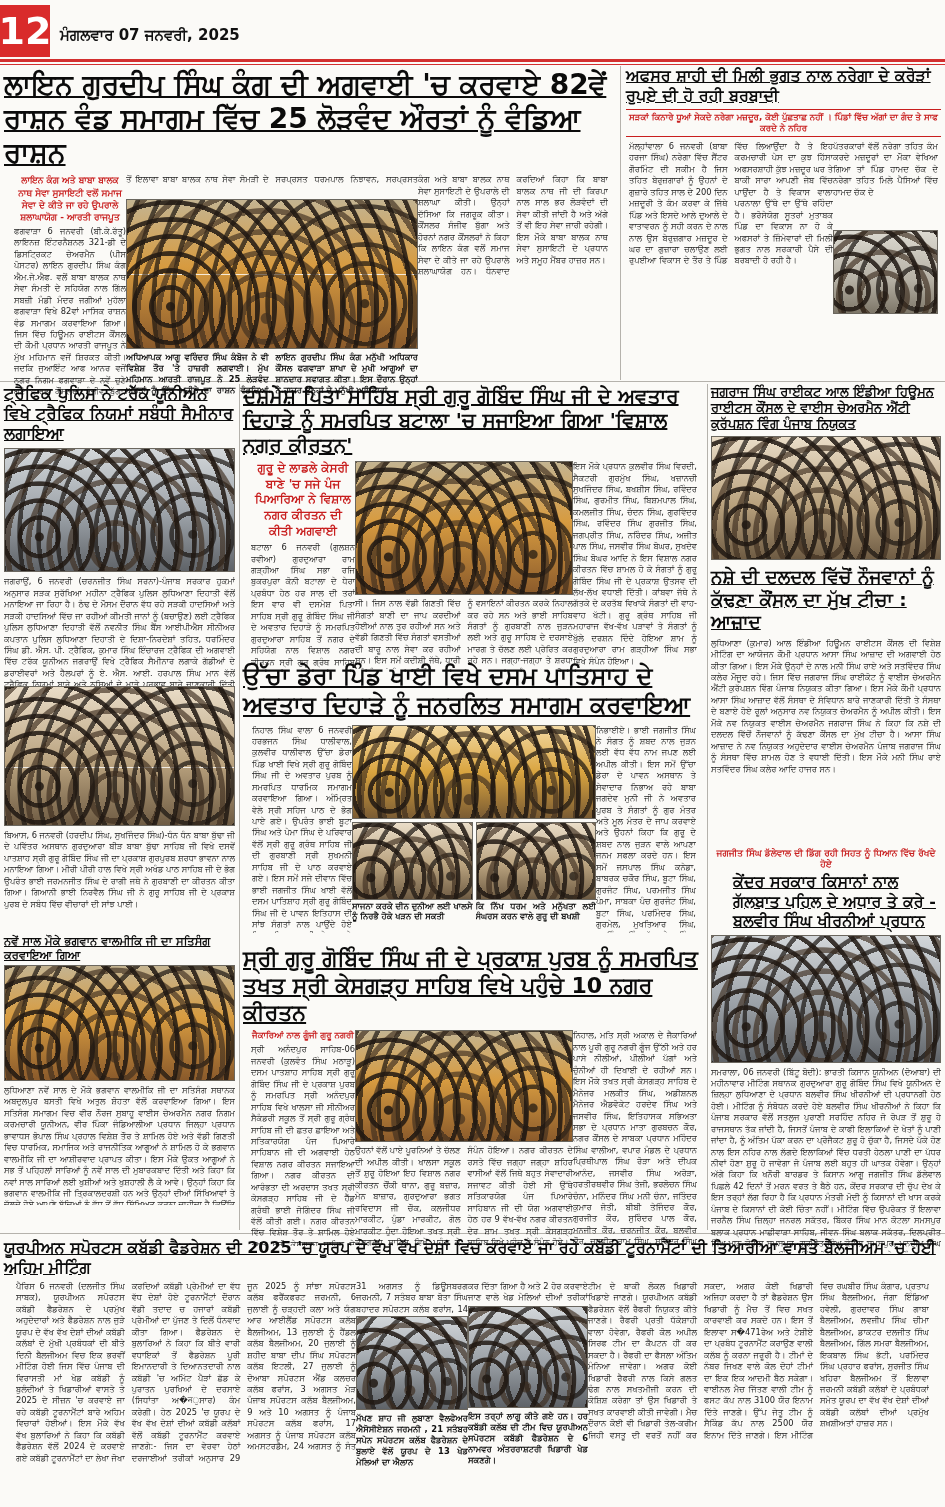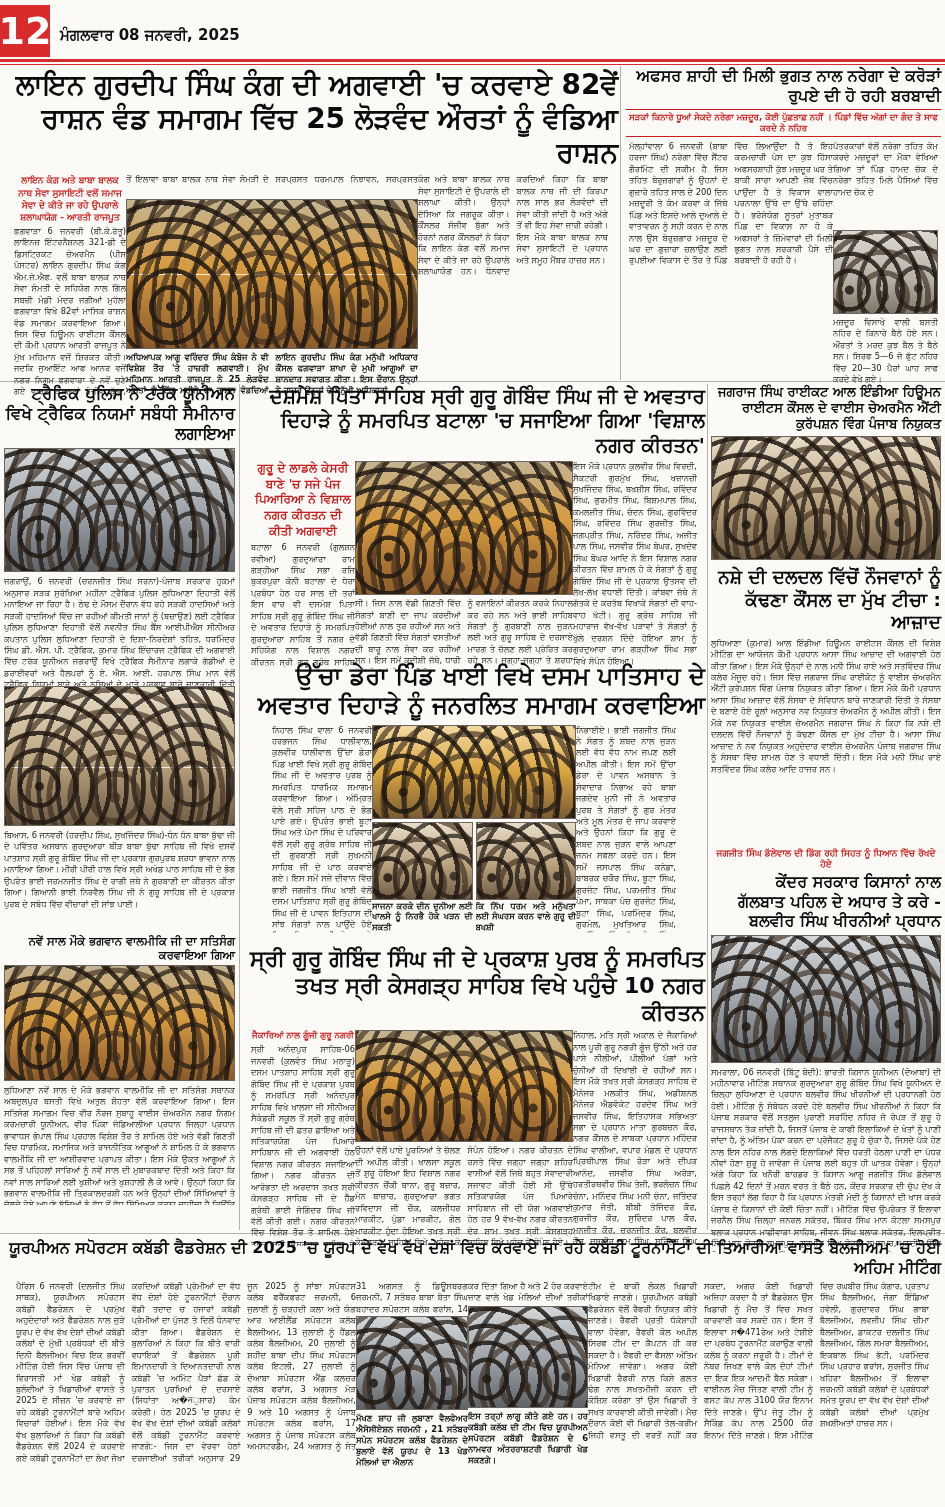--- a/index.html
+++ b/index.html
@@ -14,21 +14,21 @@
   .dateline{position:absolute;left:60px;top:26px;font-size:15px;font-weight:700;color:#111;}
   .masthead{position:absolute;right:8px;top:6px;font-size:33px;font-weight:800;color:#f08c00;
     letter-spacing:-1px;display:flex;align-items:center;gap:4px;
     text-shadow:0 1px 0 #c05f00;}
   .rule-a{position:absolute;left:0;right:0;top:59px;height:3px;background:#d32f2f;}
   .rule-b{position:absolute;left:0;right:0;top:64px;height:1px;background:#d32f2f;}
   
   .vl{position:absolute;width:1px;background:#b5b2ac;}
   .hl{position:absolute;height:1px;background:#b5b2ac;left:0;right:0;}
   .blk{position:absolute;}
-  .hx{font-weight:800;text-align:right;color:#0b0b0b;line-height:1.22;margin:0 0 4px 0;}
+  .hx{font-weight:800;text-align:left;color:#0b0b0b;line-height:1.22;margin:0 0 4px 0;text-decoration:underline;}
   .kick{color:#c81e1e;font-weight:700;text-align:center;}
   .body{font-size:8.3px;line-height:1.38;text-align:justify;color:#222;overflow:hidden;}
   .cols2{column-count:2;column-gap:7px;}
   .cols3{column-count:3;column-gap:7px;}
   .cap{font-size:8.4px;font-weight:700;line-height:1.3;text-align:justify;color:#111;overflow:hidden;}
   .row{display:flex;gap:0;justify-content:center;}
   
   .photo{position:relative;border:1px solid #6b675f;overflow:hidden;flex:none;}
   .photo::after{content:"";position:absolute;inset:0;
     background:
@@ -42,21 +42,21 @@
   .ph-field{background:linear-gradient(180deg,#dcd9d0 0%,#b5b0a4 60%,#7d7668 100%);}
   .ph-gold{background:linear-gradient(180deg,#f3d9a2 0%,#d9a43f 50%,#7a5b33 100%);}
   .split{position:absolute;left:0;right:0;height:1px;background:#fff;opacity:.8;}
 </style>
 </head>
 <body>
 
 <div id="page">
 
   <div class="pagenum">12</div>
-  <div class="dateline">ਮੰਗਲਵਾਰ 08 ਜਨਵਰੀ, 2025</div>
+  <div class="dateline">ਮੰਗਲਵਾਰ 07 ਜਨਵਰੀ, 2025</div>
   <div class="rule-a"></div>
   <div class="rule-b"></div>
 
   <div class="vl" style="left:620px;top:66px;height:314px;"></div>
   <div class="vl" style="left:239px;top:384px;height:846px;"></div>
   <div class="vl" style="left:707px;top:384px;height:846px;"></div>
   <div class="hl" style="top:381px;"></div>
   <div class="hl" style="top:1233px;"></div>
 
   <div class="blk" style="left:4px;top:68px;width:614px;height:312px;">
@@ -82,21 +82,20 @@
   <div class="blk" style="left:626px;top:66px;width:315px;height:314px;">
     <h2 class="hx" style="font-size:16px;">ਅਫਸਰ ਸ਼ਾਹੀ ਦੀ ਮਿਲੀ ਭੁਗਤ ਨਾਲ ਨਰੇਗਾ ਦੇ ਕਰੋੜਾਂ ਰੁਪਏ ਦੀ ਹੋ ਰਹੀ ਬਰਬਾਦੀ</h2>
     <div class="kick" style="font-size:8.6px;border-top:1px solid #c81e1e;border-bottom:1px solid #c81e1e;padding:2px 0;margin-bottom:4px;">ਸੜਕਾਂ ਕਿਨਾਰੇ ਧੂਆਂ ਸੇਕਦੇ ਨਰੇਗਾ ਮਜ਼ਦੂਰ, ਕੋਈ ਪੁੱਛਤਾਛ ਨਹੀਂ । ਪਿੰਡਾਂ ਵਿੱਚ ਅੱਗਾਂ ਦਾ ਗੰਦ ਤੇ ਸਾਫ ਕਰਦੇ ਨੇ ਨਹਿਰ</div>
     <div class="row" style="height:248px;">
       <div style="width:204px;flex:none;overflow:hidden;">
         <div class="body cols2" style="height:248px;">ਮੱਲ੍ਹਾਂਵਾਲਾ 6 ਜਨਵਰੀ (ਬਾਬਾ ਹਰਜਾ ਸਿੰਘ) ਨਰੇਗਾ ਵਿੱਚ ਸੈਂਟਰ ਗੌਰਮਿੰਟ ਦੀ ਸਕੀਮ ਹੈ ਜਿਸ ਤਹਿਤ ਬੇਰੁਜ਼ਗਾਰਾਂ ਨੂੰ ਉਹਨਾਂ ਦੇ ਗੁਜ਼ਾਰੇ ਤਹਿਤ ਸਾਲ ਦੇ 200 ਦਿਨ ਮਜ਼ਦੂਰੀ ਤੇ ਕੰਮ ਕਰਵਾ ਕੇ ਜਿੱਥੇ ਪਿੰਡ ਅਤੇ ਇਸਦੇ ਆਲੇ ਦੁਆਲੇ ਦੇ ਵਾਤਾਵਰਨ ਨੂੰ ਸਹੀ ਕਰਨ ਦੇ ਨਾਲ ਨਾਲ ਉਸ ਬੇਰੁਜ਼ਗਾਰ ਮਜ਼ਦੂਰ ਦੇ ਘਰ ਦਾ ਗੁਜ਼ਾਰਾ ਚਲਾਉਣ ਲਈ ਰੁਪਈਆ ਵਿਕਾਸ ਦੇ ਤੌਰ ਤੇ ਪਿੰਡ ਵਿੱਚ ਲਿਆਉਂਦਾ ਹੈ ਤੇ ਇਹ ਕਰਮਚਾਰੀ ਪੇਸ ਦਾ ਕੁਝ ਹਿੱਸਾ ਅਫਸਰਸ਼ਾਹੀ ਕੁੱਝ ਮਜ਼ਦੂਰ ਘਰ ਤੇ ਬਾਕੀ ਸਾਰਾ ਆਪਣੀ ਜੇਬ ਵਿੱਚ ਪਾਉਂਦਾ ਹੈ ਤੇ ਵਿਕਾਸ ਵਾਲਾ ਪਰਨਾਲਾ ਉੱਥੇ ਦਾ ਉੱਥੇ ਰਹਿੰਦਾ ਹੈ। ਭਰੋਸੇਯੋਗ ਸੂਤਰਾਂ ਮੁਤਾਬਕ ਪਿੰਡ ਦਾ ਵਿਕਾਸ ਨਾ ਹੋ ਕੇ ਅਫਸਰਾਂ ਤੇ ਜ਼ਿੰਮੇਵਾਰਾਂ ਦੀ ਮਿਲੀ ਭੁਗਤ ਨਾਲ ਸਰਕਾਰੀ ਪੈਸੇ ਦੀ ਬਰਬਾਦੀ ਹੋ ਰਹੀ ਹੈ।</div>
       </div>
       <div style="width:105px;flex:none;display:flex;flex-direction:column;gap:3px;">
         <div class="body" style="height:86px;">ਪੱਤਰਕਾਰਾਂ ਵੱਲੋਂ ਨਰੇਗਾ ਤਹਿਤ ਕੰਮ ਕਰਦੇ ਮਜ਼ਦੂਰਾਂ ਦਾ ਮੌਕਾ ਵੇਖਿਆ ਗਿਆ ਤਾਂ ਪਿੰਡ ਹਾਮਦ ਚੱਕ ਦੇ ਨਰੇਗਾ ਤਹਿਤ ਮਿਲੇ ਪੈਸਿਆਂ ਵਿੱਚ ਹਾਮਦ ਚੱਕ ਦੇ</div>
         <div class="photo ph-field" style="height:82px;"></div>
-        <div class="body" style="flex:1;">ਮਜ਼ਦੂਰ ਵਿਸਾਖੇ ਵਾਲੀ ਬਸਤੀ ਨਹਿਰ ਦੇ ਕਿਨਾਰੇ ਬੈਠੇ ਹੋਏ ਸਨ। ਔਰਤਾਂ ਤੇ ਮਰਦ ਕੁਝ ਬੈਲ ਤੇ ਬੈਠੇ ਸਨ। ਸਿਰਫ 5—6 ਜੋ ਫੁੱਟ ਨਹਿਰ ਵਿੱਚ 20—30 ਪੈਰਾਂ ਘਾਹ ਸਾਫ ਕਰਦੇ ਵੇਖੇ ਗਏ।</div>
       </div>
     </div>
   </div>
 
   <div class="blk" style="left:4px;top:384px;width:231px;height:298px;">
     <h2 class="hx" style="font-size:16.5px;">ਟ੍ਰੈਫਿਕ ਪੁਲਿਸ ਨੇ ਟਰੱਕ ਯੂਨੀਅਨ ਵਿਖੇ ਟ੍ਰੈਫਿਕ ਨਿਯਮਾਂ ਸਬੰਧੀ ਸੈਮੀਨਾਰ ਲਗਾਇਆ</h2>
     <div class="photo ph-cool" style="height:122px;margin-bottom:4px;"></div>
     <div class="body" style="height:124px;">ਜਗਰਾਉਂ, 6 ਜਨਵਰੀ (ਚਰਨਜੀਤ ਸਿੰਘ ਸਰਨਾ)-ਪੰਜਾਬ ਸਰਕਾਰ ਹੁਕਮਾਂ ਅਨੁਸਾਰ ਸੜਕ ਸੁਰੱਖਿਆ ਮਹੀਨਾ ਟ੍ਰੈਫਿਕ ਪੁਲਿਸ ਲੁਧਿਆਣਾ ਦਿਹਾਤੀ ਵੱਲੋਂ ਮਨਾਇਆ ਜਾ ਰਿਹਾ ਹੈ। ਠੰਢ ਦੇ ਮੌਸਮ ਦੌਰਾਨ ਵੱਧ ਰਹੇ ਸੜਕੀ ਹਾਦਸਿਆਂ ਅਤੇ ਸੜਕੀ ਹਾਦਸਿਆਂ ਵਿੱਚ ਜਾ ਰਹੀਆਂ ਕੀਮਤੀ ਜਾਨਾਂ ਨੂੰ (ਬਚਾਉਣ) ਲਈ ਟ੍ਰੈਫਿਕ ਪੁਲਿਸ ਲੁਧਿਆਣਾ ਦਿਹਾਤੀ ਵੱਲੋਂ ਨਵਨੀਤ ਸਿੰਘ ਬੈਂਸ ਆਈਪੀਐਸ ਸੀਨੀਅਰ ਕਪਤਾਨ ਪੁਲਿਸ ਲੁਧਿਆਣਾ ਦਿਹਾਤੀ ਦੇ ਦਿਸ਼ਾ-ਨਿਰਦੇਸ਼ਾਂ ਤਹਿਤ, ਧਰਮਿੰਦਰ ਸਿੰਘ ਡੀ. ਐਸ. ਪੀ. ਟ੍ਰੈਫਿਕ, ਕੁਮਾਰ ਸਿੰਘ ਇੰਚਾਰਜ ਟ੍ਰੈਫਿਕ ਦੀ ਅਗਵਾਈ ਵਿੱਚ ਟਰੱਕ ਯੂਨੀਅਨ ਜਗਰਾਉਂ ਵਿਖੇ ਟ੍ਰੈਫਿਕ ਸੈਮੀਨਾਰ ਲਗਾਕੇ ਗੱਡੀਆਂ ਦੇ ਡਰਾਈਵਰਾਂ ਅਤੇ ਹੈਲਪਰਾਂ ਨੂੰ ਏ. ਐਸ. ਆਈ. ਹਰਪਾਲ ਸਿੰਘ ਮਾਨ ਵੱਲੋਂ ਟ੍ਰੈਫਿਕ ਨਿਯਮਾਂ ਬਾਰੇ ਅਤੇ ਨਸ਼ਿਆਂ ਦੇ ਮਾੜੇ ਪ੍ਰਭਾਵ ਬਾਰੇ ਜਾਣਕਾਰੀ ਦਿੱਤੀ ਗਈ, ਜਿਸ ਵਿੱਚ ਗੱਡੀਆਂ ਦੇ ਡਰਾਈਵਰਾਂ ਨੂੰ ਤੇਜ ਰਫਤਾਰ ਗੱਡੀ ਨਾ ਚਲਾਉਣ, ਸ਼ਰਾਬ ਪੀ ਕੇ ਗੱਡੀ ਨਾ ਚਲਾਉਣ, ਗੱਡੀ ਚਲਾਉਂਦੇ ਸਮੇਂ ਮੋਬਾਇਲ ਫੋਨ ਦੀ ਵਰਤੋਂ ਨਾ ਕਰਨ, ਓਵਰ ਲੋਡ ਗੱਡੀ ਨਾ ਚਲਾਉਣ, ਓਵਰ ਟੇਕ ਨਾ ਕਰਨ, ਰਾਤ ਸਮੇਂ ਲੋਅ ਬੀਮ ਲਾਈਟਾਂ ਤੇ ਐਫਰੀਕੇਟਰ ਦੀ ਵਰਤੋਂ ਅਤੇ ਟ੍ਰੈਫਿਕ ਨਿਯਮਾਂ, ਸੜਕੀ ਚਿੰਨ੍ਹਾਂ ਦੀ ਪਾਲਣਾ ਕਰਨ ਲਈ ਜਾਗਰੂਕ ਕੀਤਾ ਗਿਆ ਅਤੇ ਠੰਢ ਦੇ ਮੌਸਮ ਵਿੱਚ ਗੱਡੀਆਂ ਸੜਕਾਂ ਉੱਪਰ ਪਾਰਕ ਨਾ ਕਰਨ, ਗੱਡੀਆਂ ਦੀਆਂ ਫਰੰਟ ਲਾਈਟਾਂ ਅਤੇ ਪਾਰਕਿੰਗ ਲਾਈਟਾਂ ਚਾਲੂ ਹਾਲਤ ਵਿੱਚ ਰੱਖਣ ਲਈ ਵੀ ਕਿਹਾ ਗਿਆ।</div>
   </div>
 
@@ -126,21 +125,21 @@
     <h2 class="hx" style="font-size:18.5px;">ਨਸ਼ੇ ਦੀ ਦਲਦਲ ਵਿੱਚੋਂ ਨੌਜਵਾਨਾਂ ਨੂੰ ਕੱਢਣਾ ਕੌਂਸਲ ਦਾ ਮੁੱਖ ਟੀਚਾ : ਆਜ਼ਾਦ</h2>
     <div class="body" style="height:222px;">ਲੁਧਿਆਣਾ (ਕੁਮਾਰ) ਆਲ ਇੰਡੀਆ ਹਿਊਮਨ ਰਾਈਟਸ ਕੌਂਸਲ ਦੀ ਵਿਸ਼ੇਸ਼ ਮੀਟਿੰਗ ਦਾ ਆਯੋਜਨ ਕੌਮੀ ਪ੍ਰਧਾਨ ਆਸਾ ਸਿੰਘ ਆਜ਼ਾਦ ਦੀ ਅਗਵਾਈ ਹੇਠ ਕੀਤਾ ਗਿਆ। ਇਸ ਮੌਕੇ ਉਨ੍ਹਾਂ ਦੇ ਨਾਲ ਮਨੀ ਸਿੰਘ ਰਾਏ ਅਤੇ ਸਤਵਿੰਦਰ ਸਿੰਘ ਕਲੇਰ ਮੌਜੂਦ ਰਹੇ। ਜਿਸ ਵਿੱਚ ਜਗਰਾਜ ਸਿੰਘ ਰਾਈਕੋਟ ਨੂੰ ਵਾਈਸ ਚੇਅਰਮੈਨ ਐਂਟੀ ਕੁਰੱਪਸ਼ਨ ਵਿੰਗ ਪੰਜਾਬ ਨਿਯੁਕਤ ਕੀਤਾ ਗਿਆ। ਇਸ ਮੌਕੇ ਕੌਮੀ ਪ੍ਰਧਾਨ ਆਸਾ ਸਿੰਘ ਆਜ਼ਾਦ ਵੱਲੋਂ ਸੰਸਥਾ ਦੇ ਸੰਵਿਧਾਨ ਬਾਰੇ ਜਾਣਕਾਰੀ ਦਿੱਤੀ ਤੇ ਸੰਸਥਾ ਦੇ ਬਣਾਏ ਹੋਏ ਰੂਲਾਂ ਅਨੁਸਾਰ ਨਵ ਨਿਯੁਕਤ ਚੇਅਰਮੈਨ ਨੂੰ ਅਪੀਲ ਕੀਤੀ। ਇਸ ਮੌਕੇ ਨਵ ਨਿਯੁਕਤ ਵਾਈਸ ਚੇਅਰਮੈਨ ਜਗਰਾਜ ਸਿੰਘ ਨੇ ਕਿਹਾ ਕਿ ਨਸ਼ੇ ਦੀ ਦਲਦਲ ਵਿੱਚੋਂ ਨੌਜਵਾਨਾਂ ਨੂੰ ਕੱਢਣਾ ਕੌਂਸਲ ਦਾ ਮੁੱਖ ਟੀਚਾ ਹੈ। ਆਸਾ ਸਿੰਘ ਆਜ਼ਾਦ ਨੇ ਨਵ ਨਿਯੁਕਤ ਅਹੁਦੇਦਾਰ ਵਾਈਸ ਚੇਅਰਮੈਨ ਪੰਜਾਬ ਜਗਰਾਜ ਸਿੰਘ ਨੂੰ ਸੰਸਥਾ ਵਿੱਚ ਸ਼ਾਮਲ ਹੋਣ ਤੇ ਵਧਾਈ ਦਿੱਤੀ। ਇਸ ਮੌਕੇ ਮਨੀ ਸਿੰਘ ਰਾਏ ਸਤਵਿੰਦਰ ਸਿੰਘ ਕਲੇਰ ਆਦਿ ਹਾਜਰ ਸਨ।</div>
   </div>
 
   <div class="blk" style="left:243px;top:662px;width:462px;height:280px;">
     <h2 class="hx" style="font-size:24px;">ਉੱਚਾ ਡੇਰਾ ਪਿੰਡ ਖਾਈ ਵਿਖੇ ਦਸਮ ਪਾਤਿਸਾਹ ਦੇ ਅਵਤਾਰ ਦਿਹਾੜੇ ਨੂੰ ਜਨਰਲਿਤ ਸਮਾਗਮ ਕਰਵਾਇਆ</h2>
     <div class="row" style="height:208px;">
       <div style="width:100px;flex:none;overflow:hidden;">
         <div class="body" style="height:208px;">ਨਿਹਾਲ ਸਿੰਘ ਵਾਲਾ 6 ਜਨਵਰੀ ਹਰਭਜਨ ਸਿੰਘ ਧਾਲੀਵਾਲ, ਕੁਲਵੀਰ ਧਾਲੀਵਾਲ ਉੱਚਾ ਡੇਰਾ ਪਿੰਡ ਖਾਈ ਵਿਖੇ ਸ੍ਰੀ ਗੁਰੂ ਗੋਬਿੰਦ ਸਿੰਘ ਜੀ ਦੇ ਅਵਤਾਰ ਪੁਰਬ ਨੂੰ ਸਮਰਪਿਤ ਧਾਰਮਿਕ ਸਮਾਗਮ ਕਰਵਾਇਆ ਗਿਆ। ਅੰਮ੍ਰਿਤ ਵੇਲੇ ਸ੍ਰੀ ਸਹਿਜ ਪਾਠ ਦੇ ਭੋਗ ਪਾਏ ਗਏ। ਉਪਰੰਤ ਭਾਈ ਬੂਟਾ ਸਿੰਘ ਅਤੇ ਪੇਮਾ ਸਿੰਘ ਦੇ ਪਰਿਵਾਰ ਵੱਲੋਂ ਸ੍ਰੀ ਗੁਰੂ ਗ੍ਰੰਥ ਸਾਹਿਬ ਜੀ ਦੀ ਗੁਰਬਾਣੀ ਸ੍ਰੀ ਸੁਖਮਨੀ ਸਾਹਿਬ ਜੀ ਦੇ ਪਾਠ ਕਰਵਾਏ ਗਏ। ਇਸ ਸਮੇਂ ਸਜੇ ਦੀਵਾਨ ਵਿੱਚ ਭਾਈ ਜਗਜੀਤ ਸਿੰਘ ਖਾਈ ਵੱਲੋਂ ਦਸਮ ਪਾਤਿਸ਼ਾਹ ਸ੍ਰੀ ਗੁਰੂ ਗੋਬਿੰਦ ਸਿੰਘ ਜੀ ਦੇ ਪਾਵਨ ਇਤਿਹਾਸ ਦੀ ਸਾਂਝ ਸੰਗਤਾਂ ਨਾਲ ਪਾਉਂਦੇ ਹੋਏ ਕਿਹਾ ਕਿ ਗੁਰੂ ਜੀ ਨੇ ਆਪਣੇ ਜੀਵਨ ਵਿੱਚ ਪਰਉਪਕਾਰ ਕਰਦੇ ਹੋਏ ਮਨੁੱਖਤਾ ਲਈ ਹੱਕ ਸੱਚ ਇਨਸਾਫ ਲਈ ਜੁਲਮਾਂ ਨੂੰ ਠੱਲ ਪਾਉਣ ਲਈ ਆਪਣਾ ਸਰਬੰਸ ਵਾਰ ਦਿੱਤਾ।</div>
       </div>
-      <div style="width:204px;flex:none;display:flex;flex-direction:column;gap:3px;">
+      <div style="width:244px;flex:none;display:flex;flex-direction:column;gap:3px;">
         <div class="photo ph-gold" style="height:92px;"></div>
         <div style="display:flex;gap:3px;height:76px;">
           <div class="photo ph-indoor" style="flex:1;height:76px;"></div>
           <div class="photo ph-indoor" style="flex:1;height:76px;"></div>
         </div>
         <div style="display:flex;gap:3px;flex:1;overflow:hidden;">
           <div class="cap" style="flex:1;">ਸਾਜਨਾ ਕਰਕੇ ਦੀਨ ਦੁਨੀਆ ਲਈ ਖਾਲਸੇ ਨੂੰ ਨਿਰਭੈ ਹੋਕੇ ਖੜਨ ਦੀ ਸਕਤੀ</div>
           <div class="cap" style="flex:1;">ਕਿ ਨਿੱਖ ਧਰਮ ਅਤੇ ਮਨੁੱਖਤਾ ਲਈ ਸੰਘਰਸ ਕਰਨ ਵਾਲੇ ਗੁਰੂ ਦੀ ਬਖਸ਼ੀ</div>
         </div>
       </div>

